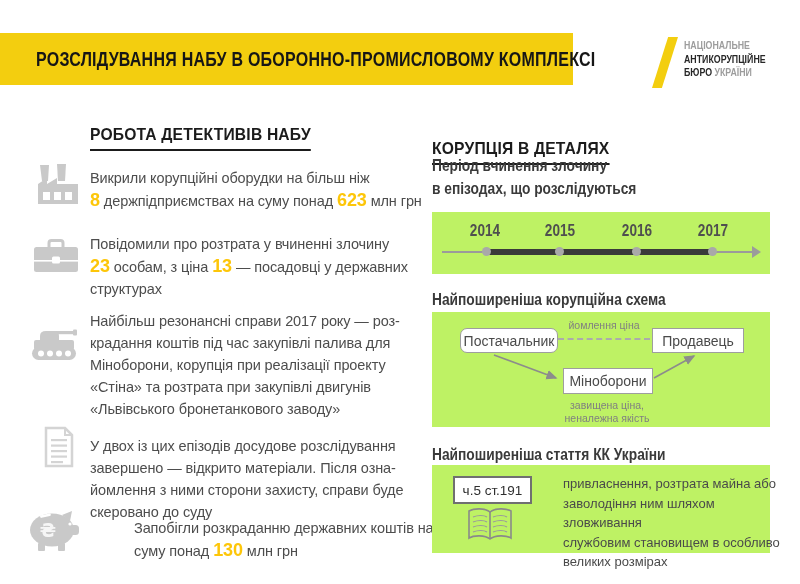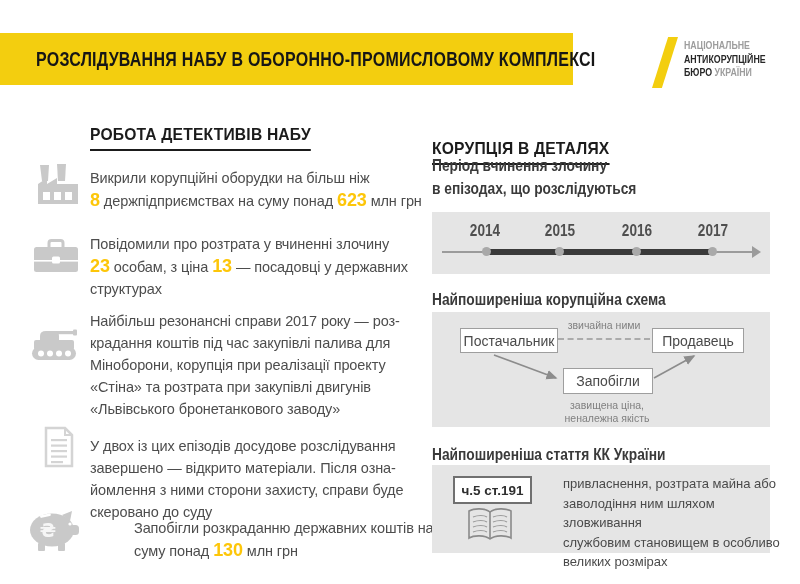--- a/index.html
+++ b/index.html
@@ -25,39 +25,39 @@
                border-bottom:2px solid #1B1B1B;padding-bottom:4px;transform:scaleX(0.92);transform-origin:0 0;
                letter-spacing:0.2px;}
 
   
   .item-text{width:350px;font-size:14.5px;line-height:22px;color:#4D4D4D;white-space:pre-line;letter-spacing:-0.1px;}
   .num{color:#FDC609;font-weight:700;font-size:18px;}
 
   
   .subhead{font-size:16px;font-weight:700;color:#3A3A3A;white-space:pre-line;line-height:23px;
            transform:scaleX(0.86);transform-origin:0 0;}
-  .graybox{background:#e5e5e5;width:338px;left:432px;}
+  .graybox{background:#bef264;width:338px;left:432px;}
 
   
   .year{position:absolute;top:10px;transform:translateX(-50%) scaleX(0.85);font-size:16px;font-weight:700;color:#4F4F4F;}
   .tl-thin{position:absolute;left:10px;top:39px;width:312px;height:2px;background:#9B9B9B;}
   .tl-arrow{position:absolute;left:320px;top:34px;width:0;height:0;border-left:9px solid #9B9B9B;
             border-top:6px solid transparent;border-bottom:6px solid transparent;}
   .tl-bar{position:absolute;left:55px;top:37px;width:226px;height:6px;background:#3A3A3A;border-radius:3px;}
   .tl-dot{position:absolute;top:35px;width:9px;height:9px;border-radius:50%;background:#A9A9A9;}
 
   
   .node{position:absolute;background:#ffffff;border:1px solid #9E9E9E;color:#4A4A4A;font-size:14px;
         display:flex;align-items:center;justify-content:center;}
   .small-label{position:absolute;font-size:10.5px;color:#808080;text-align:center;white-space:pre-line;line-height:13px;}
   .dashed{position:absolute;left:126px;top:26px;width:92px;border-top:2px dashed #ABABAB;}
 
   
   .code-box{position:absolute;left:21px;top:11px;width:75px;height:24px;background:#ffffff;border:2px solid #707070;
-            display:flex;align-items:center;justify-content:center;font-size:13.5px;font-weight:700;color:#2F2F2F;}
+            display:flex;align-items:center;justify-content:center;font-size:13.5px;font-weight:400;color:#2F2F2F;}
   .statute-text{position:absolute;left:115px;top:9px;width:226px;font-size:13px;line-height:19.5px;color:#4A4A4A;white-space:pre-line;margin-left:16px;}
 
   svg{display:block;}
 </style>
 </head>
 <body>
 
 <div id="canvas">
 
   <div class="abs banner">
@@ -156,25 +156,25 @@
     <div class="tl-arrow"></div>
     <div class="tl-bar"></div>
     <div class="tl-dot" style="left:50px;"></div>
     <div class="tl-dot" style="left:123px;"></div>
     <div class="tl-dot" style="left:200px;"></div>
     <div class="tl-dot" style="left:276px;"></div>
   </div>
 
   <div class="abs subhead" style="left:432px;top:288px;">Найпоширеніша корупційна схема</div>
   <div class="abs graybox" style="top:312px;height:115px;">
-    <div class="small-label" style="left:124px;top:7px;width:96px;">звичайна ними</div>
+    <div class="small-label" style="left:124px;top:7px;width:96px;">йомлення ціна</div>
     <div class="dashed"></div>
-    <div class="node" style="left:28px;top:16px;width:96px;height:23px;">Постачальник</div>
+    <div class="node" style="left:28px;top:16px;width:96px;height:23px;border-radius:7px;">Постачальник</div>
     <div class="node" style="left:220px;top:16px;width:90px;height:23px;">Продавець</div>
-    <div class="node" style="left:131px;top:56px;width:88px;height:24px;">Запобігли</div>
+    <div class="node" style="left:131px;top:56px;width:88px;height:24px;">Міноборони</div>
     <svg class="abs" style="left:0;top:0;" width="338" height="115" viewBox="0 0 338 115">
       <defs>
         <marker id="ah" markerWidth="8" markerHeight="8" refX="6" refY="3" orient="auto">
           <path d="M0 0 L7 3 L0 6 Z" fill="#8C8C8C"></path>
         </marker>
       </defs>
       <line x1="62" y1="43" x2="124" y2="66" stroke="#8C8C8C" stroke-width="1.6" marker-end="url(#ah)"></line>
       <line x1="222" y1="66" x2="262" y2="44" stroke="#8C8C8C" stroke-width="1.6" marker-end="url(#ah)"></line>
     </svg>
     <div class="small-label" style="left:115px;top:87px;width:120px;">завищена ціна,

